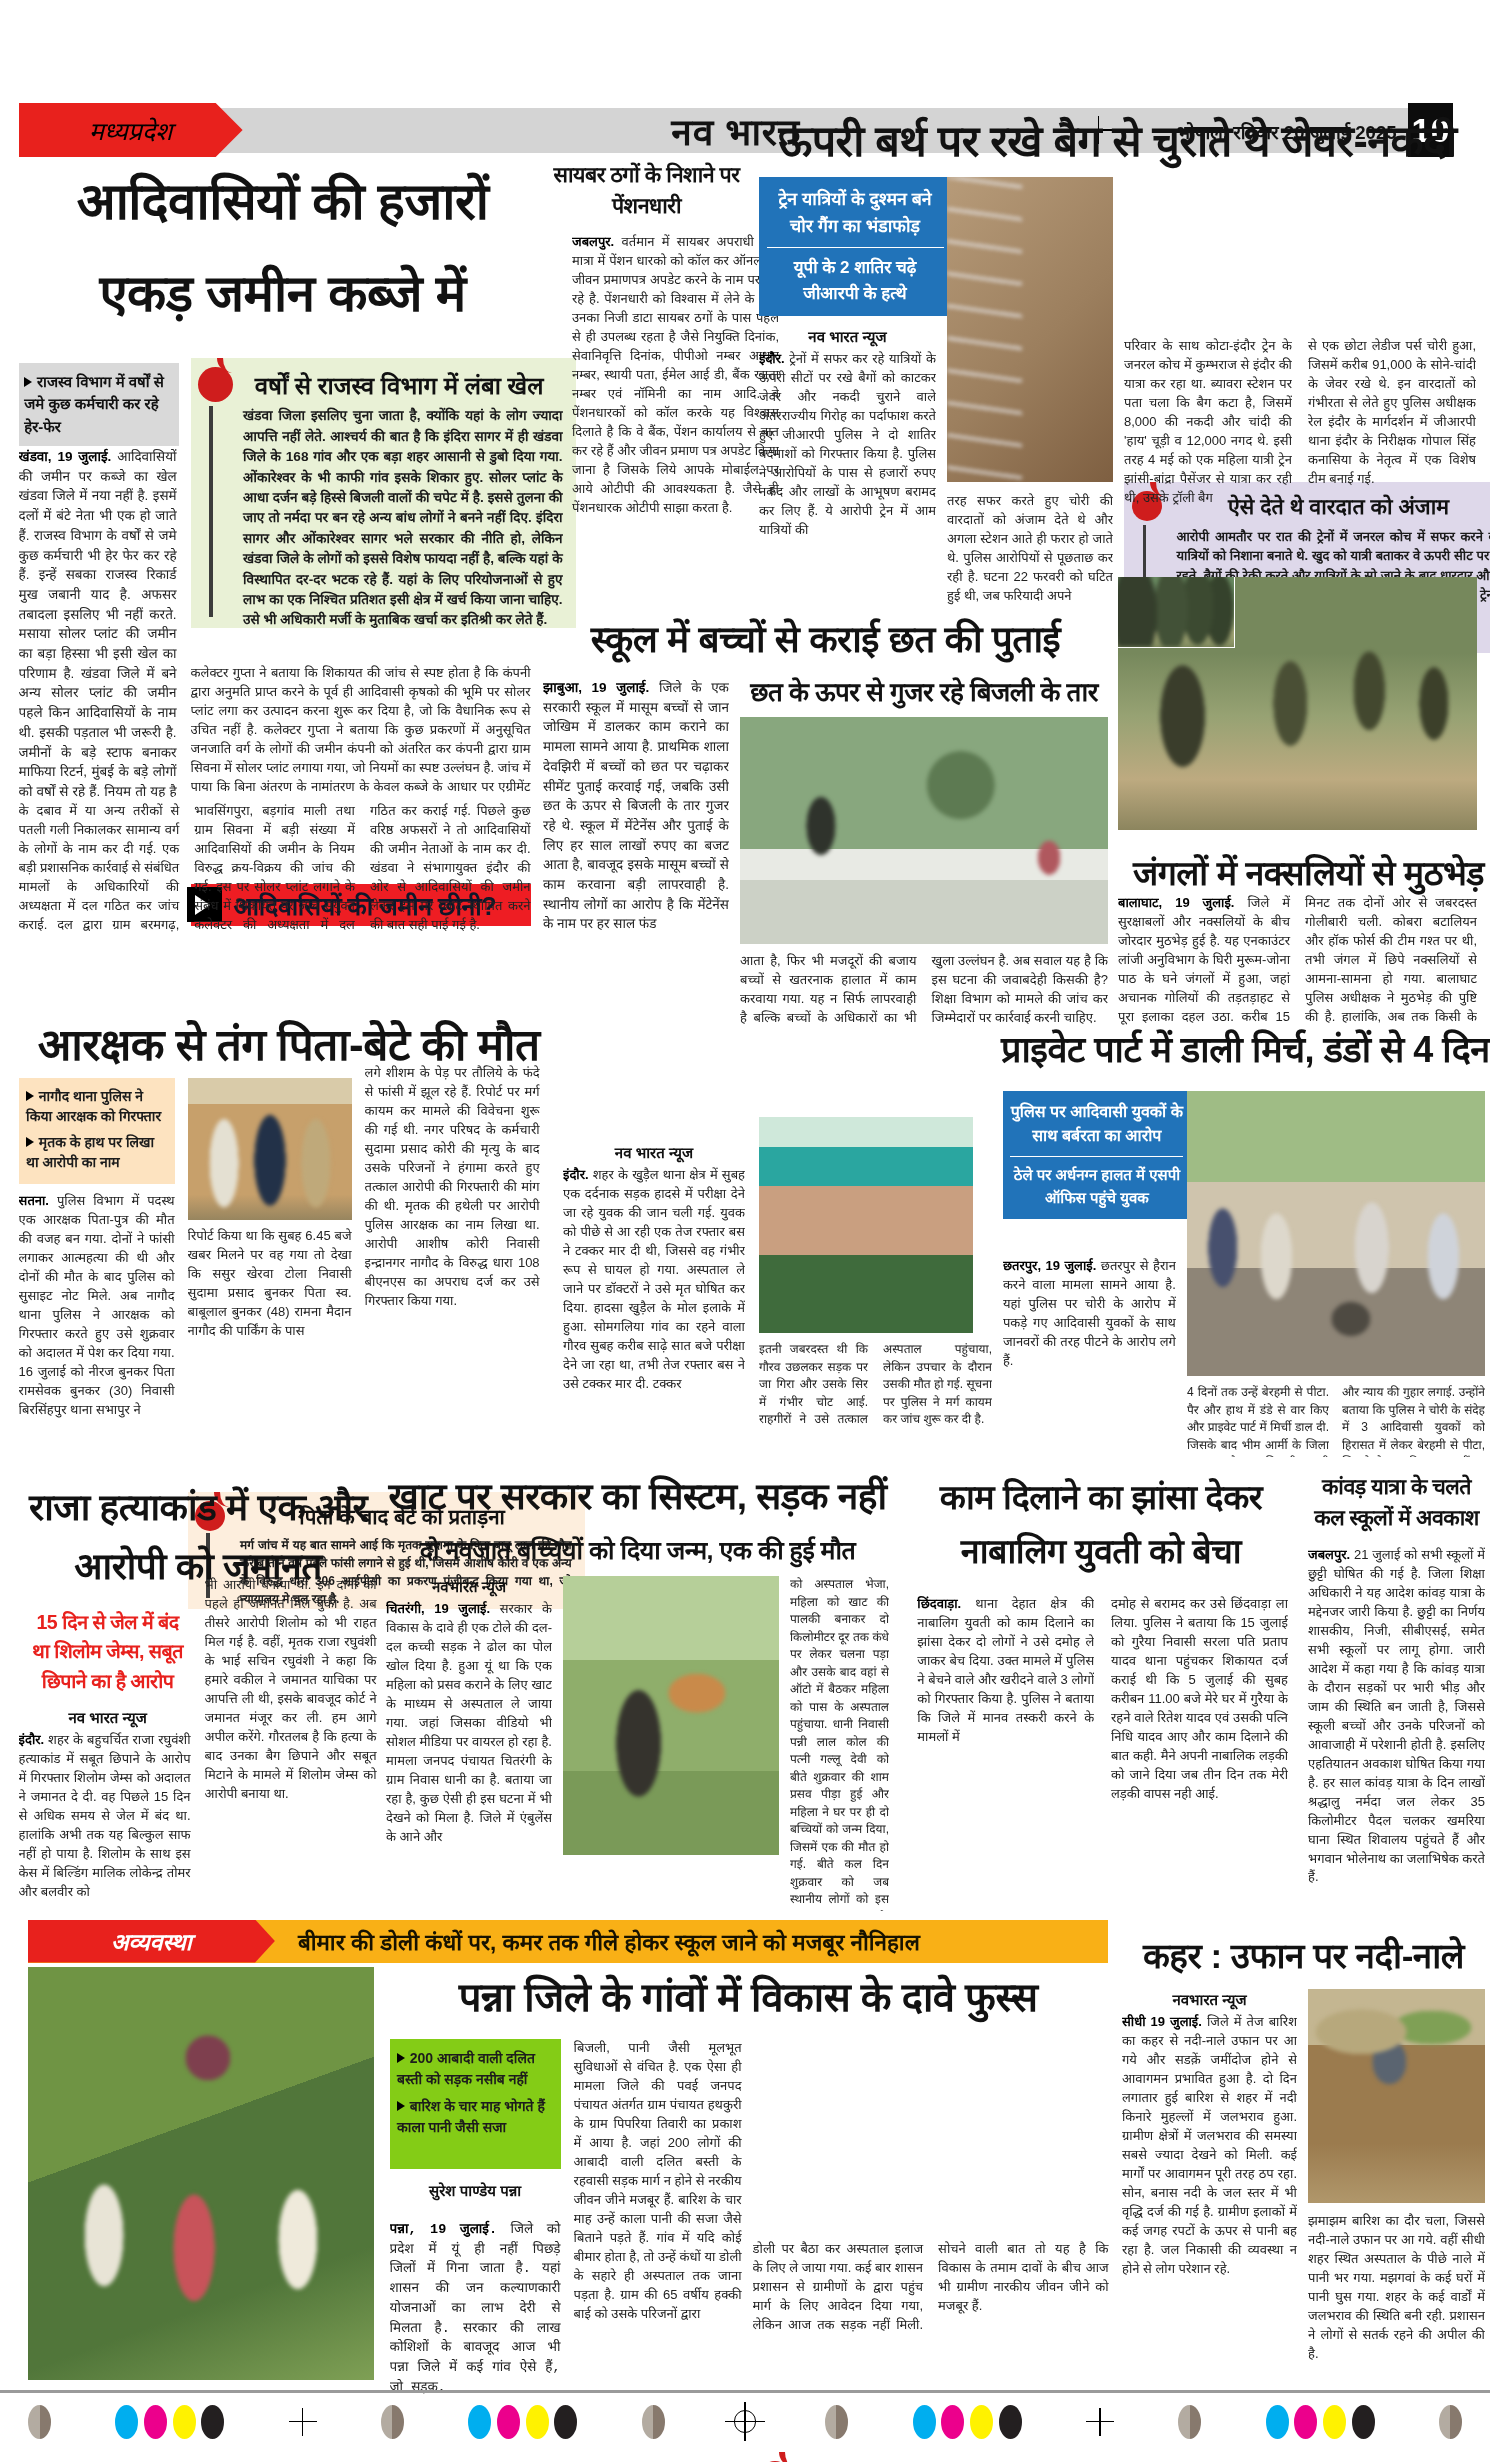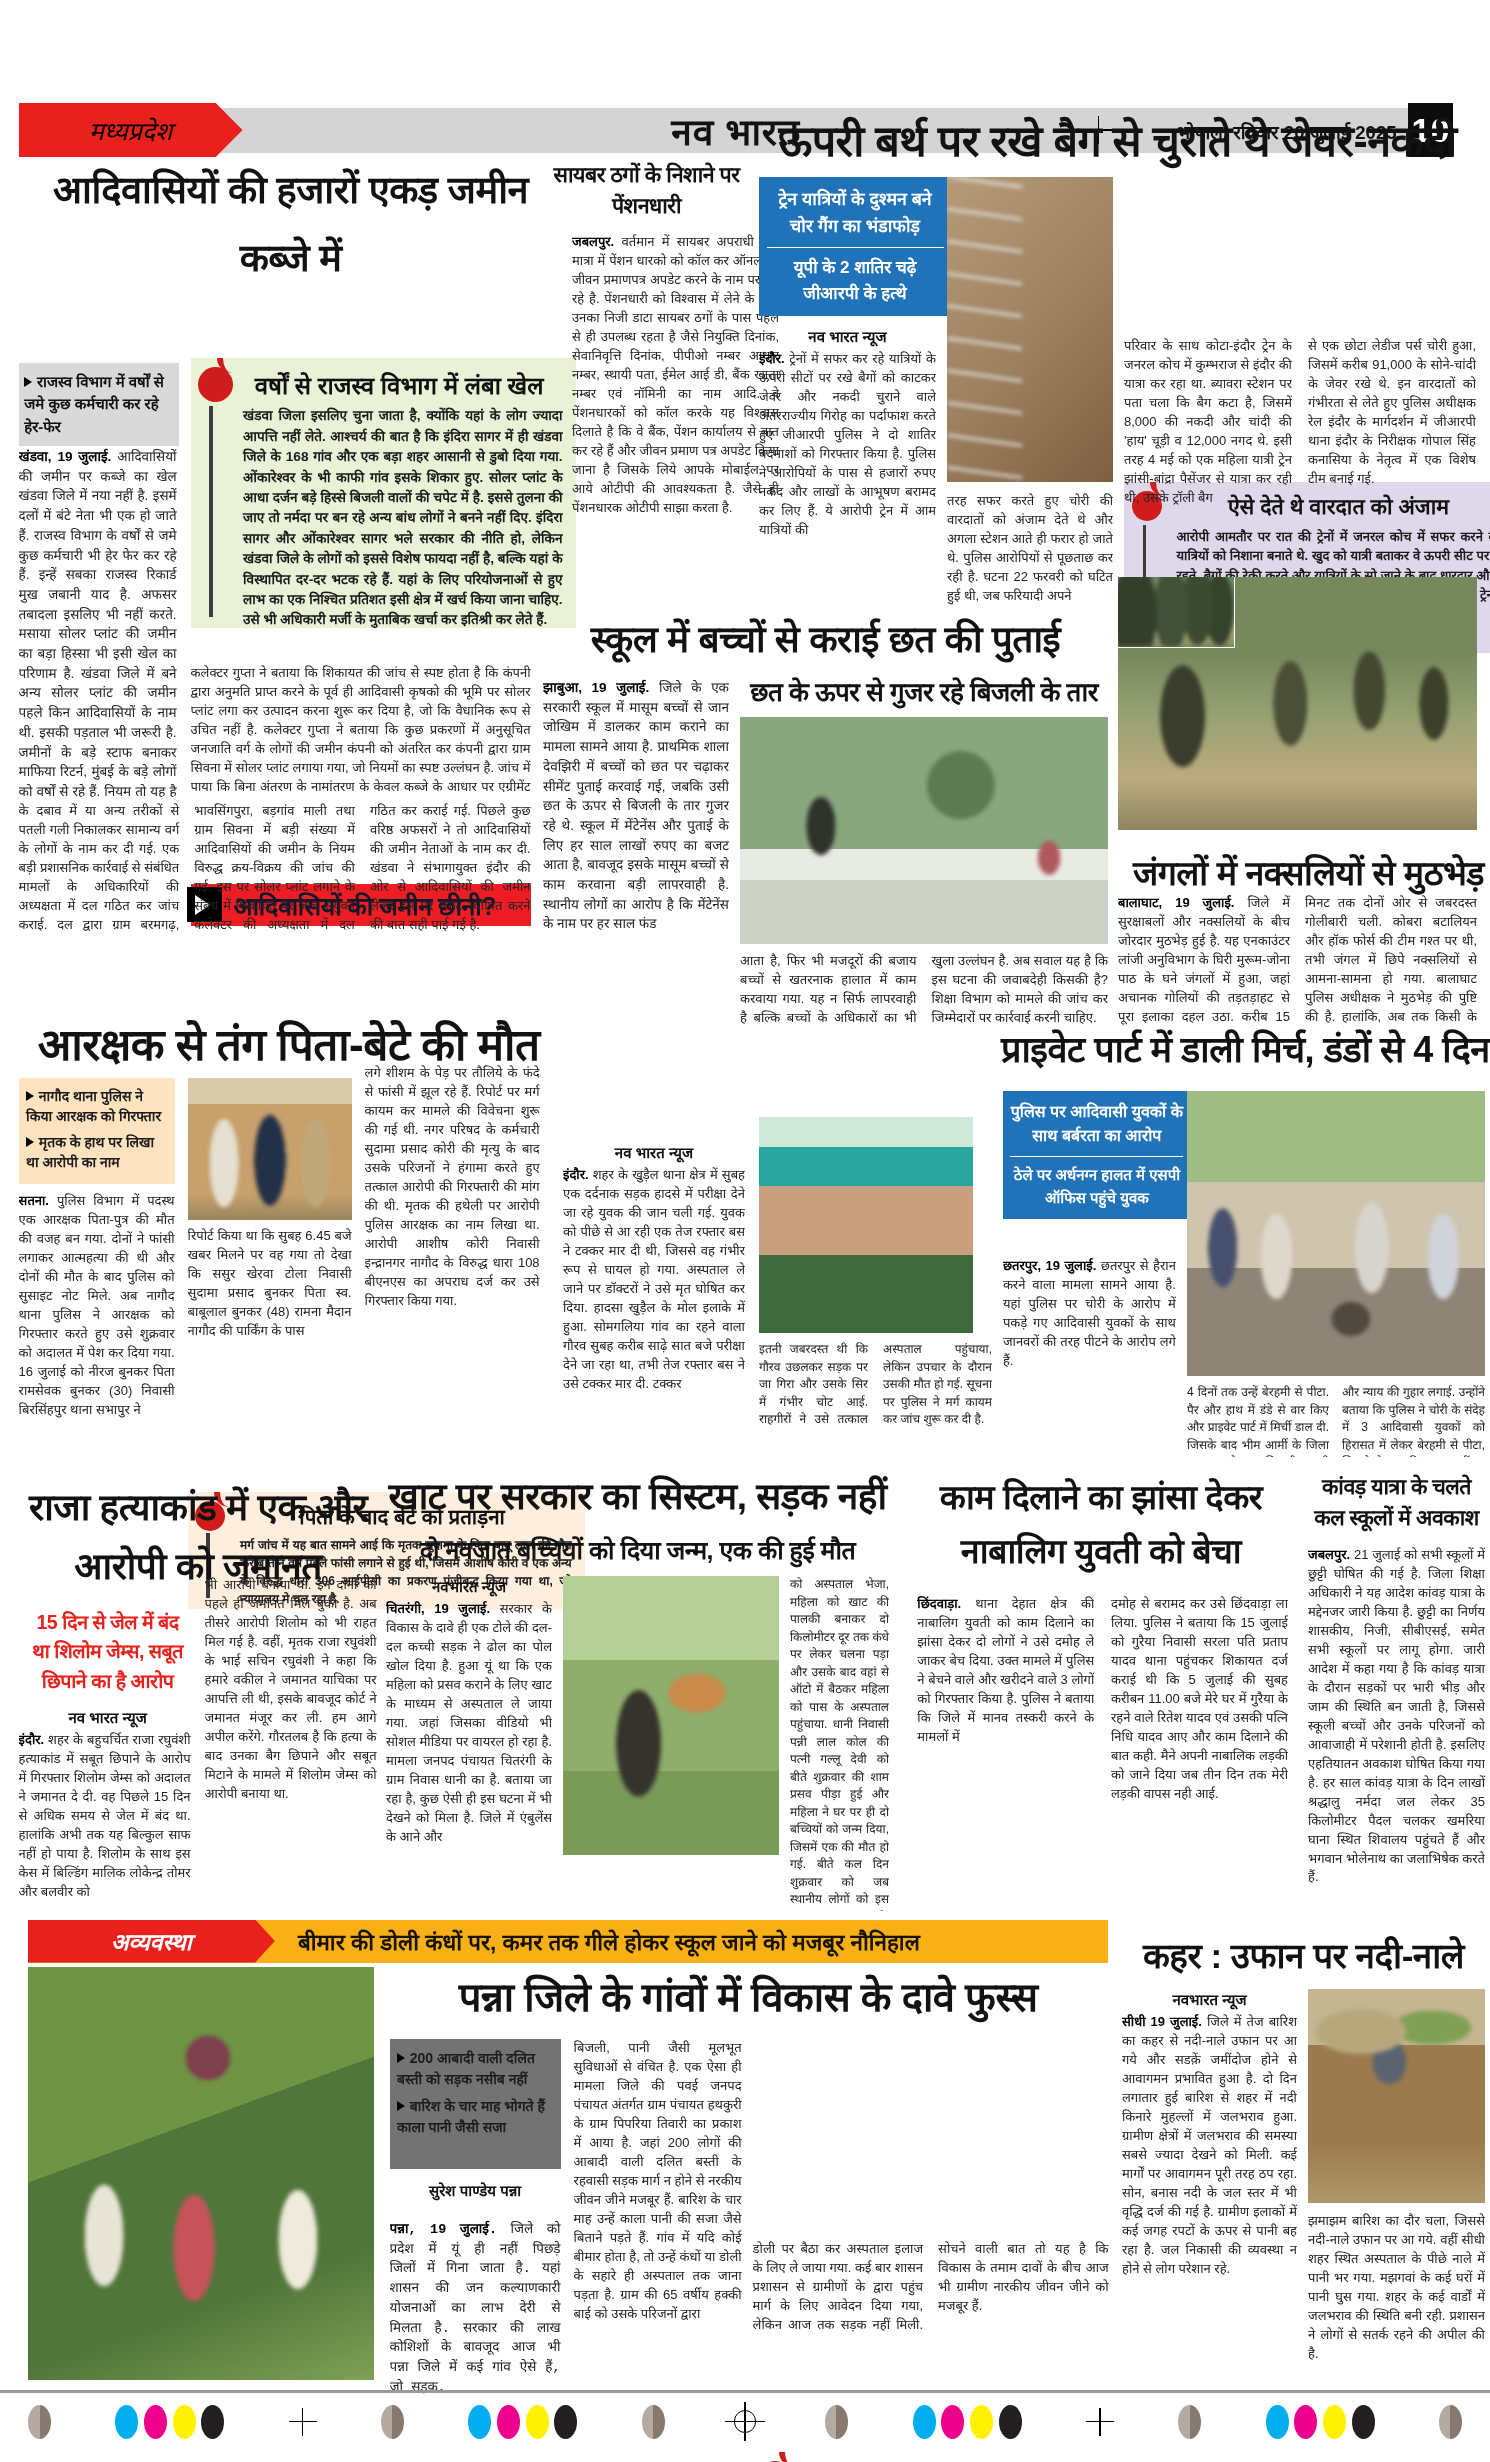--- a/index.html
+++ b/index.html
@@ -98,21 +98,21 @@
   </div>
   <div class="abs" style="left:18.6px;top:103px;width:224px;height:54px;background:#e8211d;
               clip-path:polygon(0 0,88% 0,100% 50%,88% 100%,0 100%);display:flex;align-items:center;justify-content:center;">
     <span style="color:#000000;font-weight:400;font-size:25px;font-style:italic;">मध्यप्रदेश</span>
   </div>
   <div class="abs" style="left:1408px;top:103px;width:45px;height:54px;background:#0c0c0c;display:flex;align-items:center;justify-content:center;">
     <span style="color:#fff;font-weight:700;font-size:34px;">10</span>
   </div>
 
   <section class="abs" style="left:18.6px;top:156px;width:512px;height:845px;">
-    <h1 class="abs hl" style="left:16px;top:0;width:512px;margin:0;font-size:38px;line-height:1.8;text-align:center;">आदिवासियों की हजारों एकड़ जमीन कब्जे में</h1>
+    <h1 class="abs hl" style="left:8px;top:0;width:512px;margin:0;font-size:51px;line-height:1.8;text-align:center;">आदिवासियों की हजारों एकड़ जमीन कब्जे में</h1>
     <div class="abs kickbox" style="left:0;top:207px;width:147px;">
       <span class="tri"></span><span>राजस्व विभाग में वर्षों से जमे कुछ कर्मचारी कर रहे हेर-फेर</span>
     </div>
     <div class="abs c" style="left:0;top:291px;width:158px;height:350px;font-size:13.5px;">
       <b class="dl">खंडवा, 19 जुलाई.</b><span>आदिवासियों की जमीन पर कब्जे का खेल खंडवा जिले में नया नहीं है. इसमें दलों में बंटे नेता भी एक हो जाते हैं. राजस्व विभाग के वर्षों से जमे कुछ कर्मचारी भी हेर फेर कर रहे हैं. इन्हें सबका राजस्व रिकार्ड मुख जबानी याद है. अफसर तबादला इसलिए भी नहीं करते. मसाया सोलर प्लांट की जमीन का बड़ा हिस्सा भी इसी खेल का परिणाम है. खंडवा जिले में बने अन्य सोलर प्लांट की जमीन पहले किन आदिवासियों के नाम थी. इसकी पड़ताल भी जरूरी है. जमीनों के बड़े स्टाफ बनाकर माफिया रिटर्न, मुंबई के बड़े लोगों को वर्षों से रहे हैं. नियम तो यह है कि आदिवासी की जमीन कोई गैर आदिवासी खरीद नहीं सकती है. यहां भी ऐसी कार्रवाई जरूरी है. राजस्व विभाग में छोटे कर्मचारी वर्षों से जमे हैं. दबाव पड़ने पर अधिकारी इन्हें बदलकर टेंशन खत्म कर देते हैं. बाद में वे वहीं आ जाते हैं. तृतीय श्रेणी कर्मचारी भी करोड़ों की संपत्ति के मालिक हैं. इन पर कार्रवाई कब होगी? इन पिछले कुछ वरिष्ठ अफसरों ने भी आंखें मूंद रखी थीं.</span>
     </div>
     <div class="abs qbox" style="left:172px;top:202px;width:340px;height:248px;background:#e9f1d6;">
       <span class="qmark" style="width:35px;height:35px;"></span>
       <span class="qrule"></span>
       <div class="qtitle" style="font-size:24px;">वर्षों से राजस्व विभाग में लंबा खेल</div>
@@ -287,21 +287,21 @@
 
   <section class="abs" style="left:18.6px;top:1914px;width:1090px;height:470px;">
     <div class="abs" style="left:9.3px;top:5.6px;width:1080px;height:43px;background:#f9b016;">
       <div class="abs" style="left:0;top:0;width:247px;height:43px;background:#e8211d;clip-path:polygon(0 0,92% 0,100% 50%,92% 100%,0 100%);display:flex;align-items:center;justify-content:center;">
         <span style="color:#fff;font-weight:700;font-size:23px;font-style:italic;">अव्यवस्था</span>
       </div>
       <div class="abs" style="left:270px;right:9.3px;top:6.5px;font-weight:700;font-size:22.4px;color:#171200;">बीमार की डोली कंधों पर, कमर तक गीले होकर स्कूल जाने को मजबूर नौनिहाल</div>
     </div>
     <div class="abs ph ph-doli" style="left:9.3px;top:53px;width:346px;height:413px;"></div>
     <h1 class="abs hl" style="left:369px;top:54px;width:721px;margin:0;font-size:40px;white-space:nowrap;">पन्ना जिले के गांवों में विकास के दावे फुस्स</h1>
-    <div class="abs" style="left:371px;top:125px;width:171px;height:130px;background:#737373;padding:9.3px 7.5px;box-sizing:border-box;font-weight:700;font-size:14px;line-height:1.45;">
+    <div class="abs" style="left:371px;top:125px;width:171px;height:130px;background:#84cc16;padding:9.3px 7.5px;box-sizing:border-box;font-weight:700;font-size:14px;line-height:1.45;">
       <div><span class="tri"></span><span>200 आबादी वाली दलित बस्ती को सड़क नसीब नहीं</span></div>
       <div style="margin-top:7.5px;"><span class="tri"></span><span>बारिश के चार माह भोगते हैं काला पानी जैसी सजा</span></div>
     </div>
     <div class="abs byline" style="left:371px;top:266px;width:171px;">सुरेश पाण्डेय पन्ना</div>
     <div class="abs c" style="left:371px;top:306px;width:171px;height:175px;font-size:13.5px;font-family:Liberation Mono, monospace;">
       <b class="dl">पन्ना, 19 जुलाई.</b><span>जिले को प्रदेश में यूं ही नहीं पिछड़े जिलों में गिना जाता है. यहां शासन की जन कल्याणकारी योजनाओं का लाभ देरी से मिलता है. सरकार की लाख कोशिशों के बावजूद आज भी पन्ना जिले में कई गांव ऐसे हैं, जो सड़क,</span>
     </div>
     <div class="abs c" style="left:555px;top:125px;width:168px;height:341px;">
       <span>बिजली, पानी जैसी मूलभूत सुविधाओं से वंचित है. एक ऐसा ही मामला जिले की पवई जनपद पंचायत अंतर्गत ग्राम पंचायत हथकुरी के ग्राम पिपरिया तिवारी का प्रकाश में आया है. जहां 200 लोगों की आबादी वाली दलित बस्ती के रहवासी सड़क मार्ग न होने से नरकीय जीवन जीने मजबूर हैं. बारिश के चार माह उन्हें काला पानी की सजा जैसे बिताने पड़ते हैं. गांव में यदि कोई बीमार होता है, तो उन्हें कंधों या डोली के सहारे ही अस्पताल तक जाना पड़ता है. ग्राम की 65 वर्षीय हक्की बाई को उसके परिजनों द्वारा</span>
     </div>

